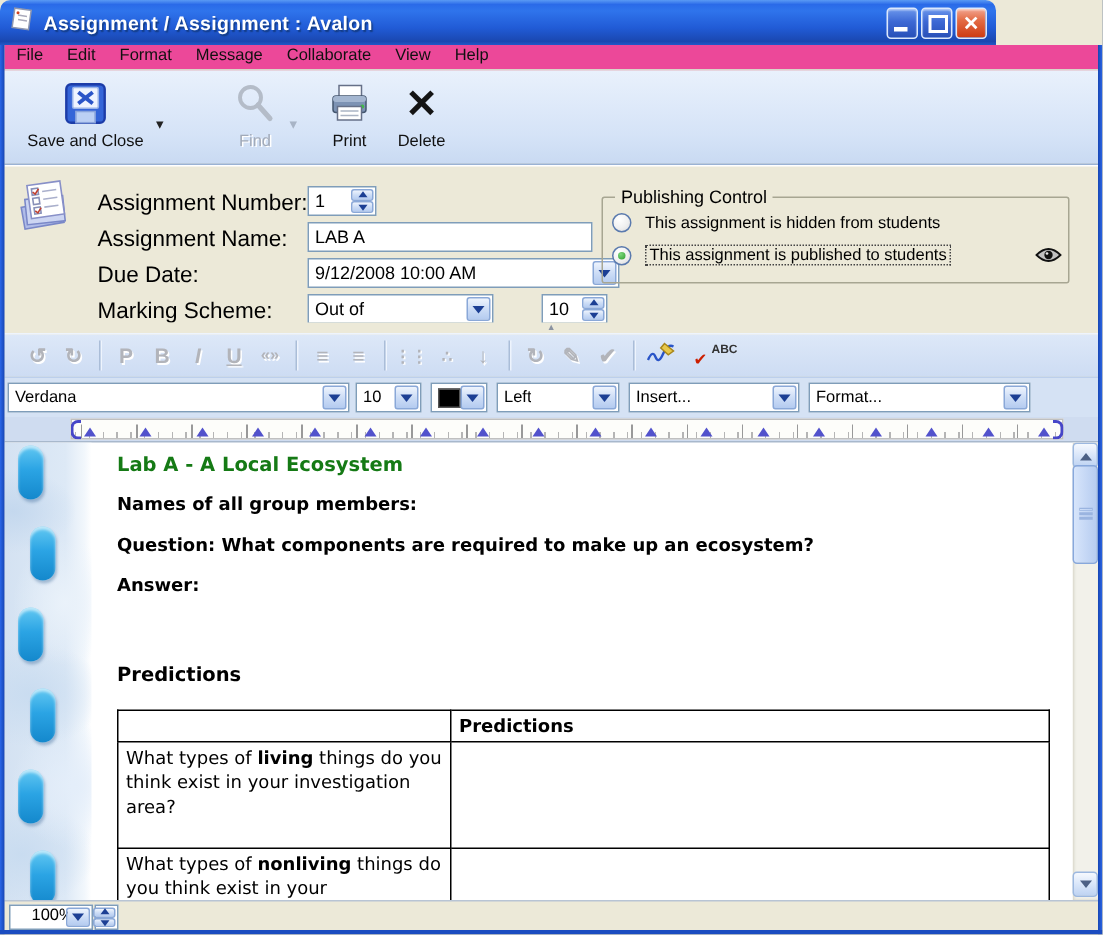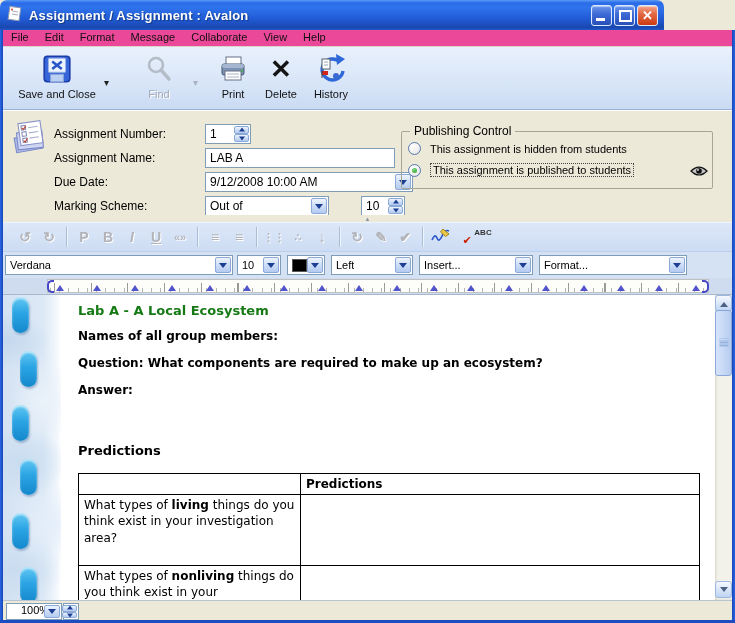--- a/index.html
+++ b/index.html
@@ -30,21 +30,21 @@
   .tbtn{position:absolute;top:4px;display:flex;flex-direction:column;align-items:center;height:54px;}
   .tbtn .ticon{height:36px;display:flex;align-items:center;justify-content:center;}
   .tbtn .tlabel{font-size:11px;color:#111;margin-top:1px;}
   .tbtn.disabled .tlabel{color:#a2aab8;text-shadow:1px 1px 0 #fff;}
   .tarrow{position:absolute;font-size:10px;color:#222;top:30px;}
   .tarrow.gray{color:#a8b4c6;}
   .big-x{font-size:26px;font-weight:bold;color:#141414;line-height:30px;}
   
   .formarea{position:absolute;left:3px;top:110px;width:729px;height:105px;background:#ece9d8;
     border-top:1px solid #fff;}
-  .flabel{position:absolute;left:51px;font-size:12px;color:#000;}
+  .flabel{position:absolute;left:62px;font-size:15px;color:#000;}
   .xp-box{background:#fff;border:1px solid #7f9db9;font-size:12px;color:#000;}
   .field{position:absolute;height:20px;display:flex;align-items:center;padding-left:4px;}
   .spin{position:absolute;right:1px;top:1px;bottom:1px;width:15px;display:flex;flex-direction:column;}
   .spin i{flex:1;border:1px solid #8aa8d8;border-radius:2px;background:linear-gradient(180deg,#eef4fd,#cdddf6 50%,#b4cbf0);
     position:relative;}
   .spin i::after{content:"";position:absolute;left:50%;top:50%;transform:translate(-50%,-50%);
     width:0;height:0;border:3px solid transparent;}
   .spin i.up::after{border-bottom:4px solid #1c3f94;margin-top:-2px;}
   .spin i.dn::after{border-top:4px solid #1c3f94;margin-top:2px;}
   .arrowbtn{position:absolute;right:1px;top:1px;bottom:1px;width:16px;border:1px solid #8aa8d8;border-radius:2px;
@@ -186,21 +186,21 @@
           <rect x="7" y="5" width="16" height="13" rx="1" fill="#eef4ff" stroke="#9ab4e8"></rect>
           <line x1="10.5" y1="8" x2="19.5" y2="15" stroke="#2a55c8" stroke-width="2.4"></line>
           <line x1="19.5" y1="8" x2="10.5" y2="15" stroke="#2a55c8" stroke-width="2.4"></line>
           <rect x="9" y="20" width="12" height="7" fill="#bcd0f4" stroke="#8aa4dc"></rect>
         </svg>
       </span>
       <span class="tlabel">Save and Close</span>
     </div>
     <span class="tarrow" style="left:101px;">▾</span>
 
-    <div class="tbtn disabled" style="left:126px;width:60px;">
+    <div class="tbtn disabled" style="left:137px;width:60px;">
       <span class="ticon">
         <svg width="30" height="30" viewBox="0 0 30 30">
           <circle cx="12" cy="11" r="7" fill="none" stroke="#b4bcc8" stroke-width="2.6"></circle>
           <line x1="17" y1="16" x2="25" y2="25" stroke="#b4bcc8" stroke-width="3.4" stroke-linecap="round"></line>
         </svg>
       </span>
       <span class="tlabel">Find</span>
     </div>
     <span class="tarrow gray" style="left:190px;">▾</span>
 
@@ -217,35 +217,20 @@
         </svg>
       </span>
       <span class="tlabel">Print</span>
     </div>
 
     <div class="tbtn" style="left:256px;width:44px;">
       <span class="ticon big-x">✕</span>
       <span class="tlabel">Delete</span>
     </div>
 
-    <div class="tbtn" style="left:304px;width:48px;">
-      <span class="ticon">
-        <svg width="32" height="32" viewBox="0 0 32 32">
-          <path d="M 25 9 A 10.5 10.5 0 1 0 28 18" fill="none" stroke="#2e68d8" stroke-width="3.4"></path>
-          <polygon points="21,1 30,6 22,12" fill="#2e68d8"></polygon>
-          <rect x="7" y="6" width="8" height="10" fill="#ffffff" stroke="#556070"></rect>
-          <line x1="9" y1="9" x2="13" y2="9" stroke="#98a4b8"></line>
-          <line x1="9" y1="12" x2="13" y2="12" stroke="#98a4b8"></line>
-          <rect x="7" y="18" width="6" height="4" fill="#d42618"></rect>
-          <line x1="7" y1="18" x2="7" y2="25" stroke="#404040"></line>
-          <circle cx="21" cy="23" r="3" fill="#3a6ad0"></circle>
-        </svg>
-      </span>
-      <span class="tlabel">History</span>
-    </div>
   </div>
 
   <div class="formarea">
     <span style="position:absolute;left:8px;top:8px;">
       <svg width="38" height="38" viewBox="0 0 36 36">
         <rect x="4" y="16" width="25" height="14" fill="#b0bce8" stroke="#7a88c8" transform="rotate(-10 16 23)"></rect>
         <rect x="6" y="12" width="24" height="16" fill="#ccd5f2" stroke="#7a88c8" transform="rotate(-6 18 20)"></rect>
         <g transform="rotate(-8 18 14)">
           <rect x="8" y="3" width="21" height="21" fill="#ffffff" stroke="#8890c8"></rect>
           <line x1="17" y1="8" x2="26" y2="8" stroke="#aab0cc"></line>

